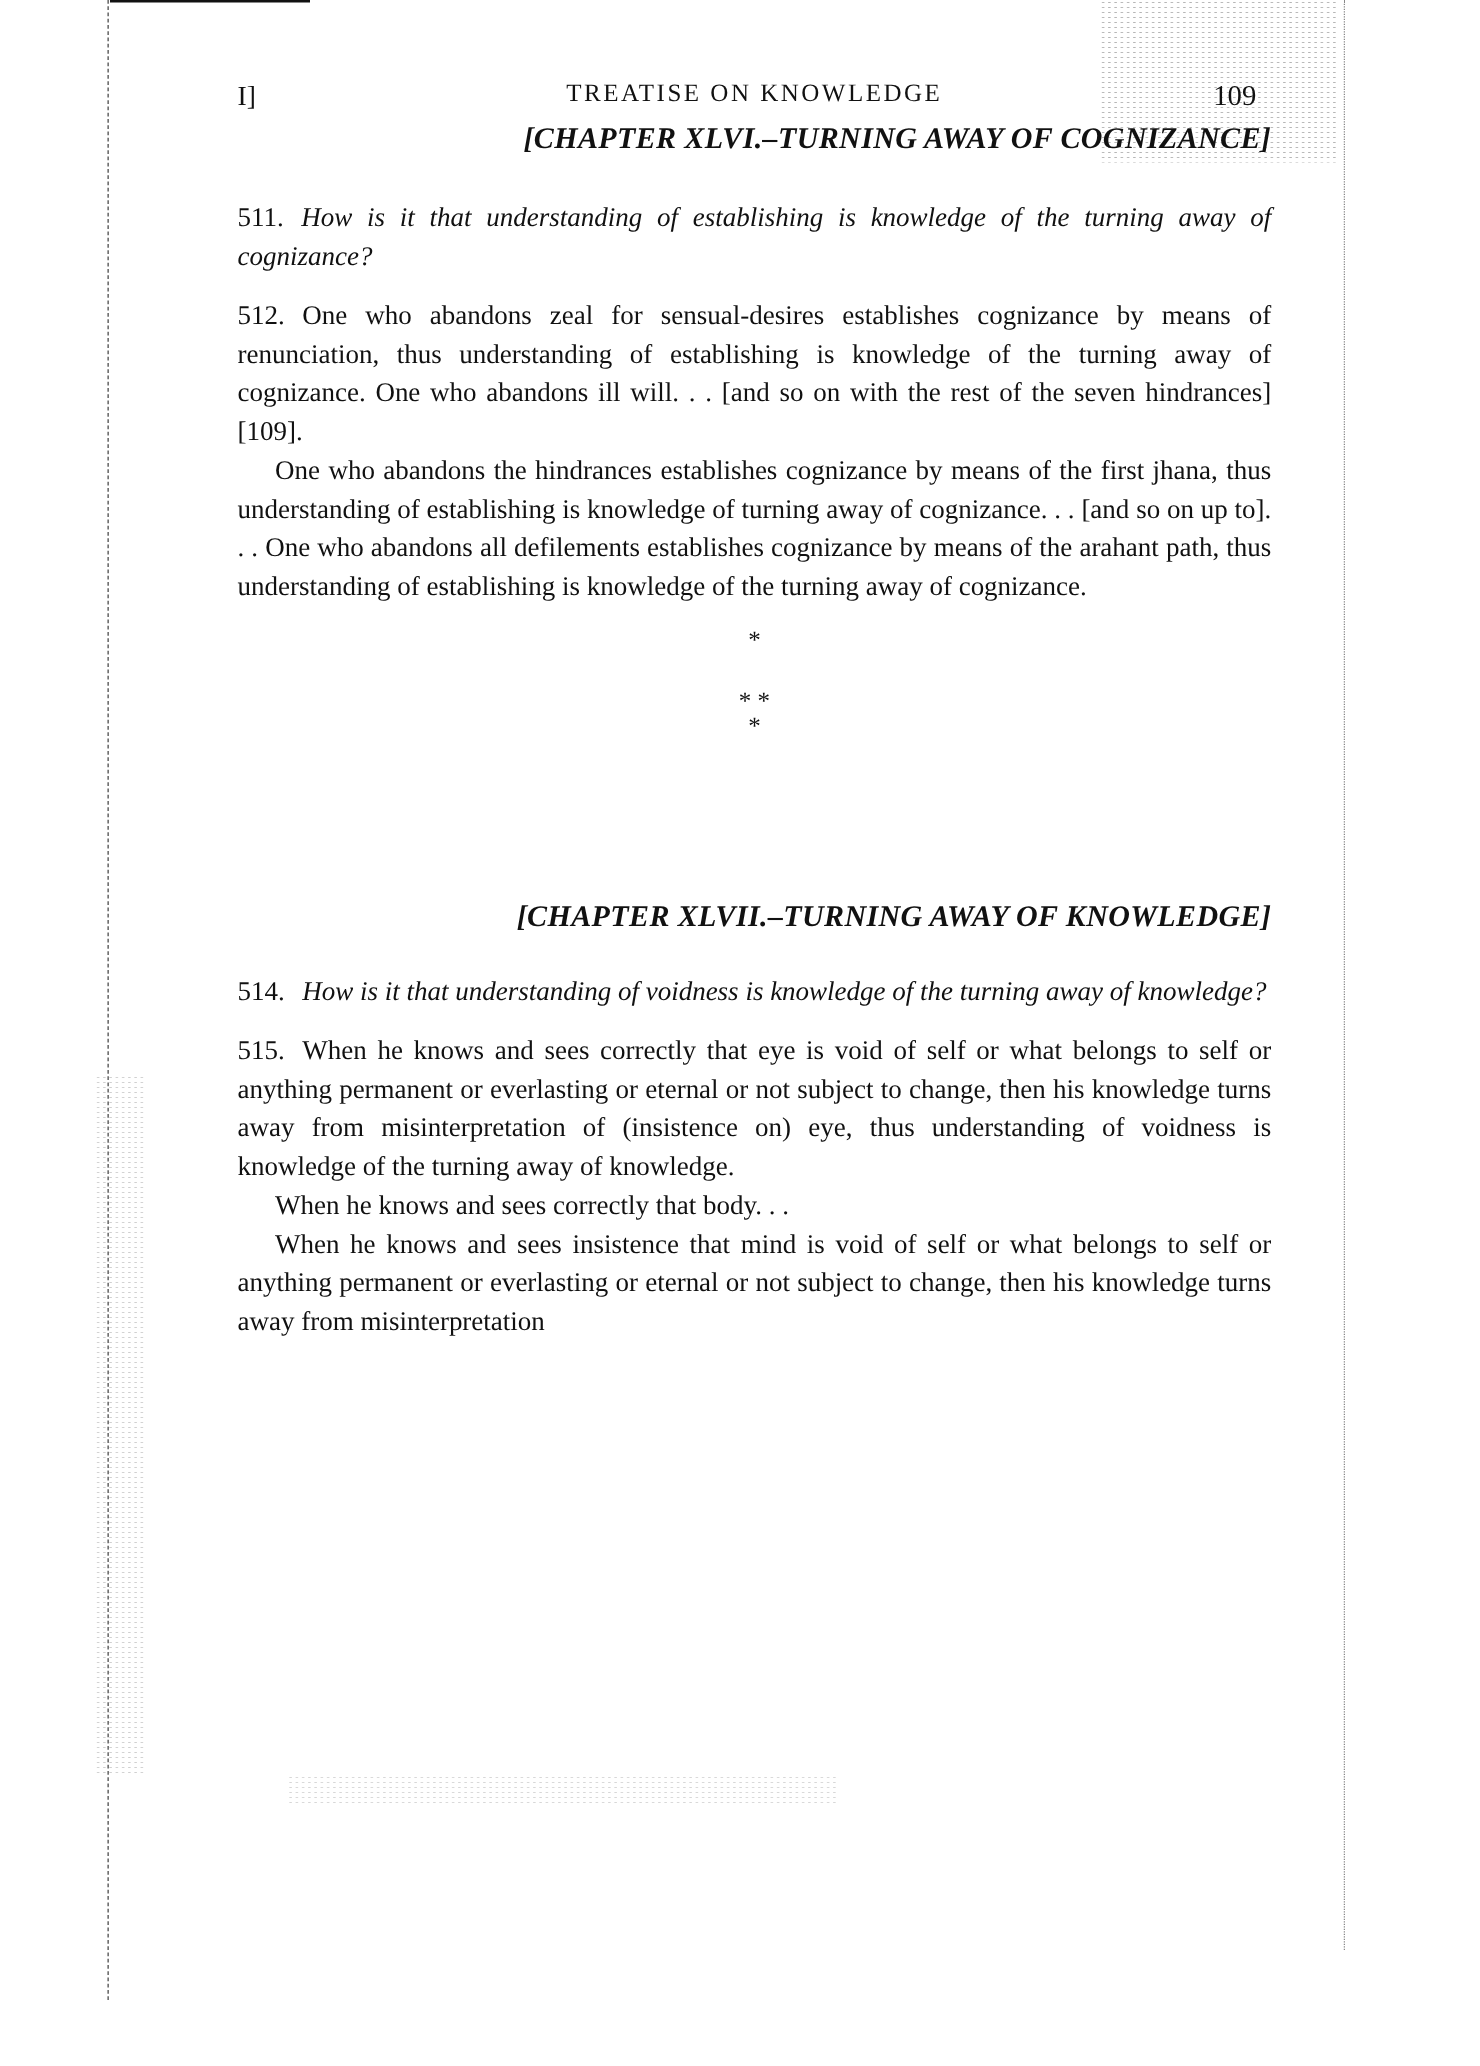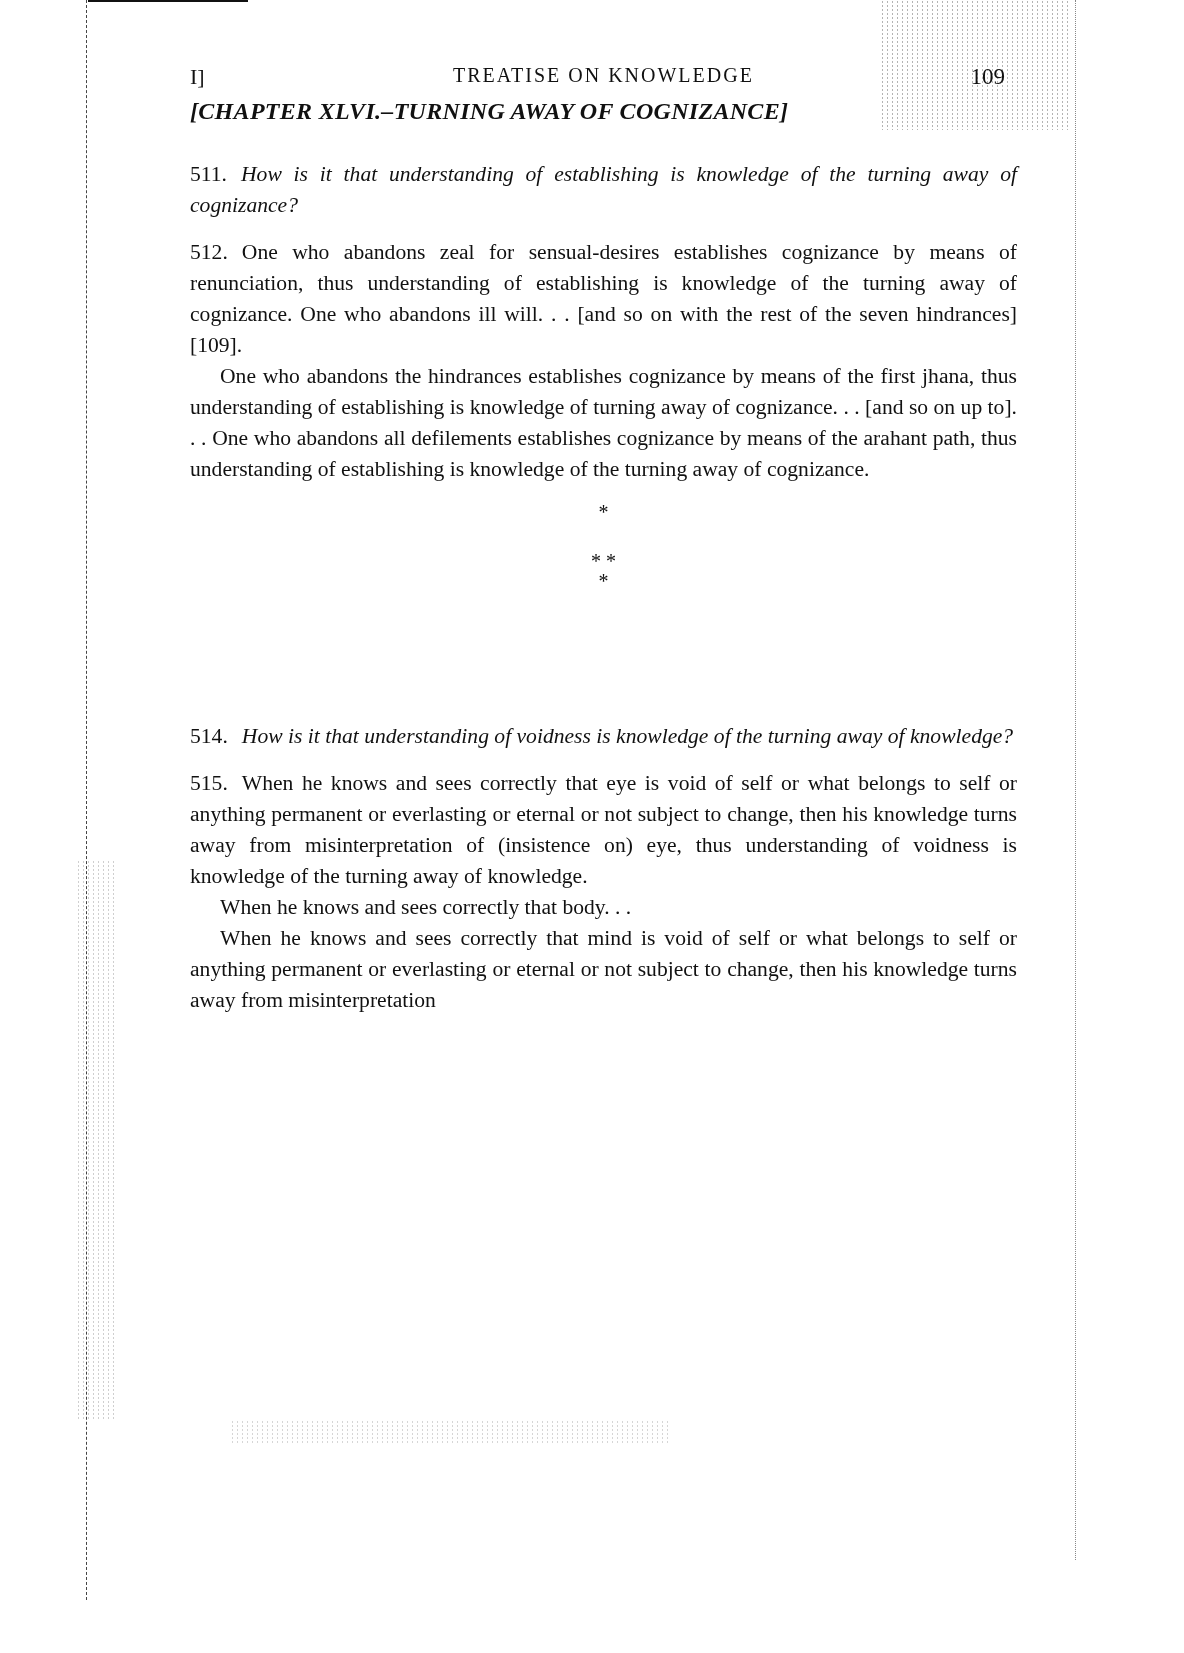--- a/index.html
+++ b/index.html
@@ -72,21 +72,21 @@
       top: 4px;
     }
     .rh-right {
       position: absolute;
       right: 12px;
       top: 4px;
       font-size: 23px;
       letter-spacing: 0;
     }
     .chapter-head {
-      text-align: left;
+      text-align: right;
       font-style: italic;
       font-size: 24px;
       letter-spacing: 0.3px;
       margin: 0;
     }
     .ch1 { margin-top: 4px; margin-bottom: 34px; }
     .ch2 { margin-top: 0; margin-bottom: 30px; }
     .para {
       font-size: 21.6px;
       line-height: 31px;
@@ -164,24 +164,25 @@
   <div class="star-single">*</div>
 
 
   <div class="star-triple">
     <div>*  *</div>
     <div>*</div>
   </div>
 
   <div class="spacer-big"></div>
 
+  <h2 class="chapter-head ch2">[CHAPTER XLVII.–TURNING AWAY OF KNOWLEDGE]</h2>
 
   <p class="para q">
     <span class="num">514.</span><span>How is it that understanding of voidness is knowledge of the turning away of knowledge?</span>
   </p>
 
   <p class="para tight-last" style="margin-bottom:0;">
     <span class="num">515.</span><span>When he knows and sees correctly that eye is void of self or what belongs to self or anything permanent or everlasting or eternal or not subject to change, then his knowledge turns away from misinterpretation of (insistence on) eye, thus understanding of voidness is knowledge of the turning away of knowledge.</span>
   </p>
   <p class="list-line">When he knows and sees correctly that body. . .</p>
-  <p class="list-last">When he knows and sees correctly that mind is void of self or what belongs to self or anything permanent or everlasting or eternal or not subject to change, then his knowledge turns away from misinterpretation</p>
+  <p class="list-last">When he knows and sees insistence that mind is void of self or what belongs to self or anything permanent or everlasting or eternal or not subject to change, then his knowledge turns away from misinterpretation</p>
 
 </div>
 
 </body></html>

